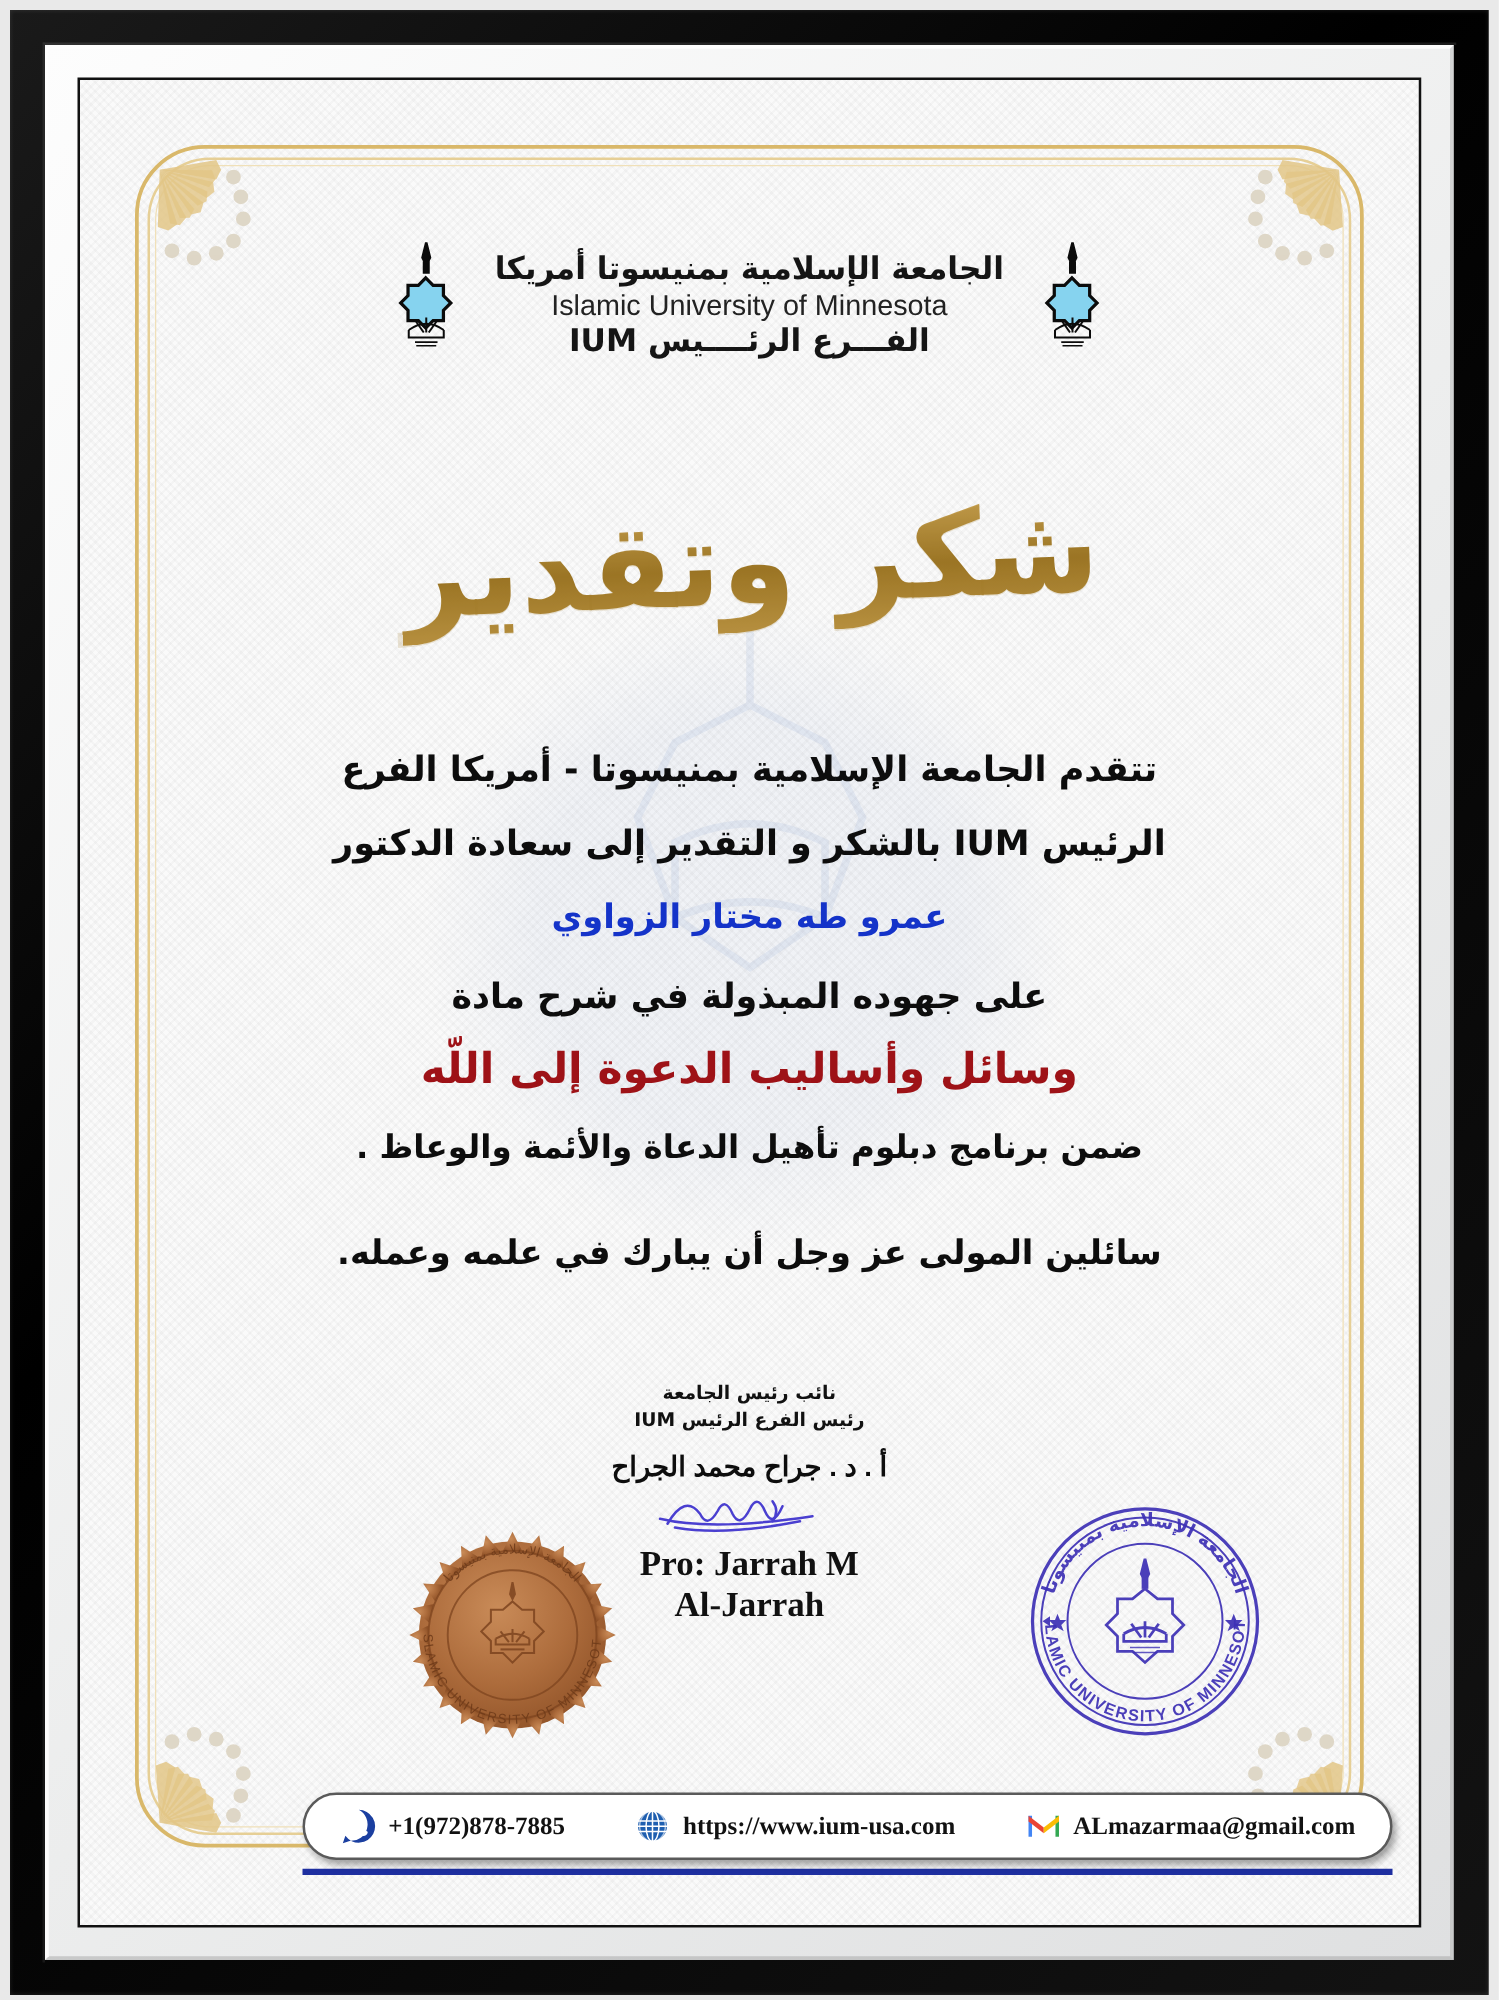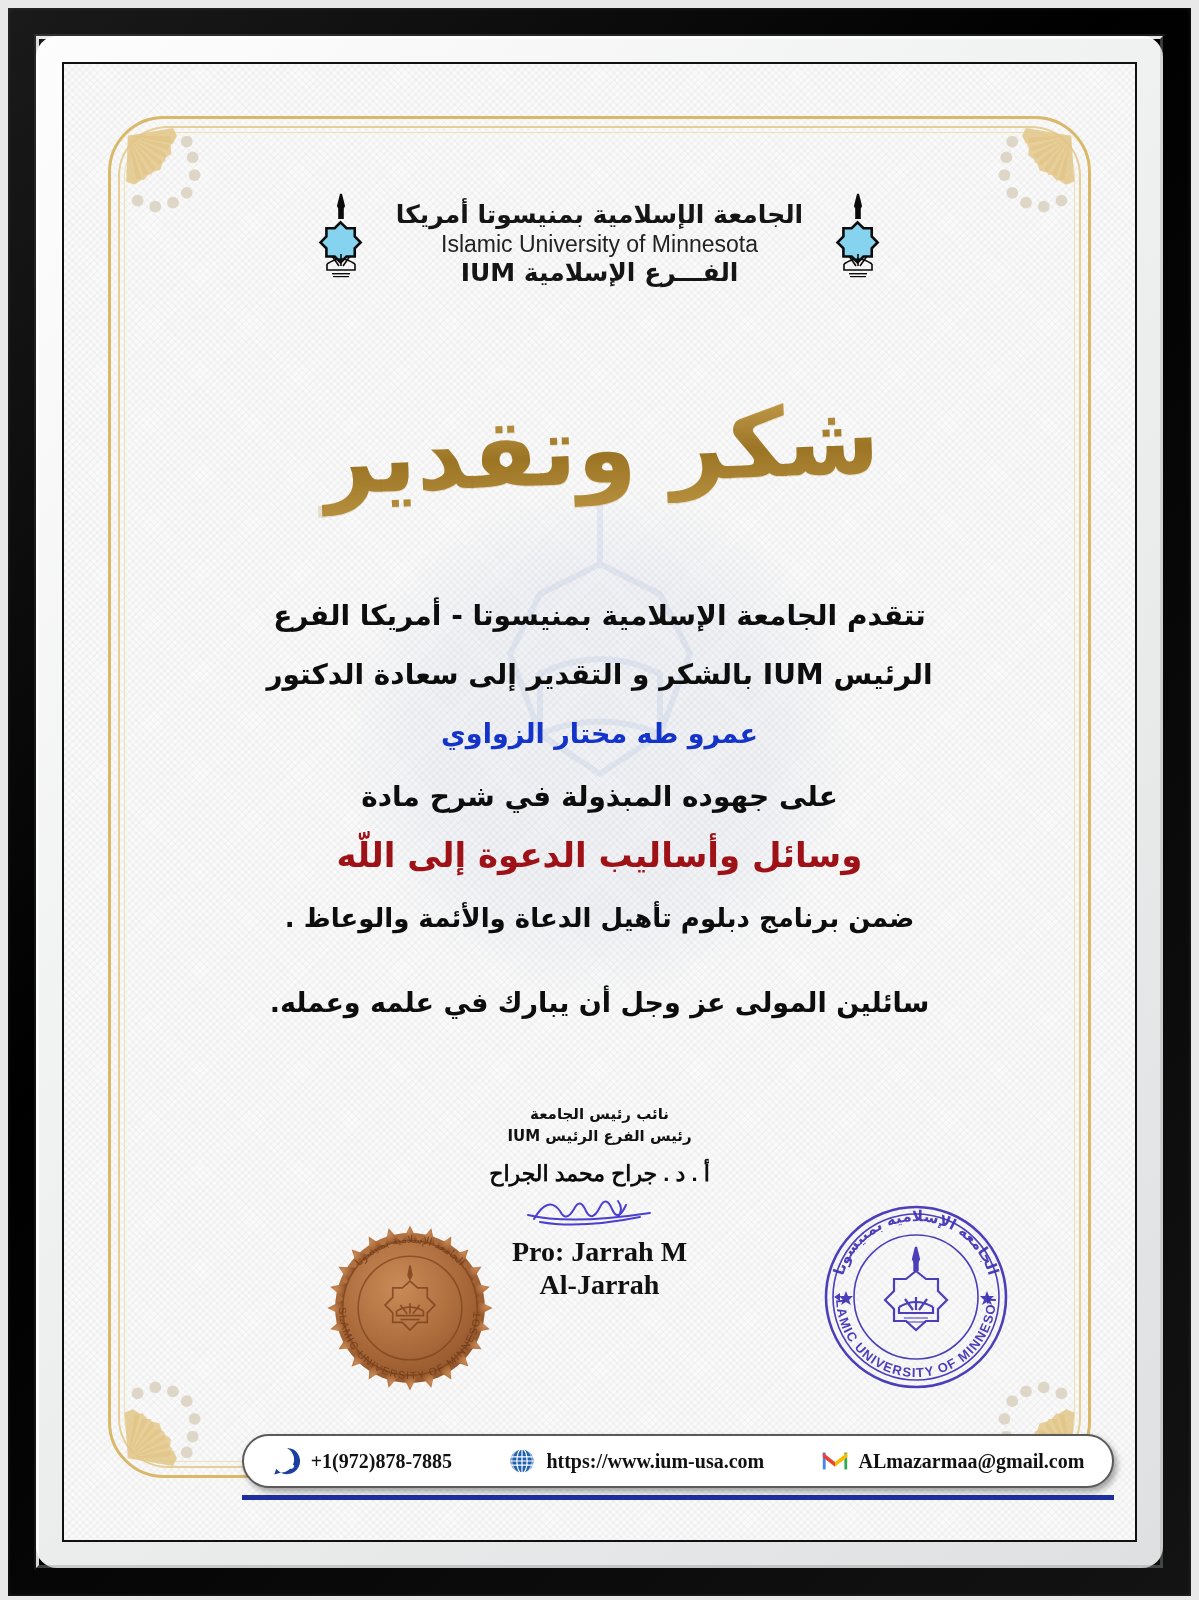--- a/index.html
+++ b/index.html
@@ -26,21 +26,20 @@
     border-top:2px solid rgba(255,255,255,.10);
     border-left:2px solid rgba(255,255,255,.07);
     pointer-events:none;
   }
   
   .mat {
     position: relative;
     width: 100%; height: 100%;
     background: linear-gradient(135deg,#fdfdfd 0%, #eceded 55%, #dfe0e1 100%);
     padding: 26px;
-    border-radius: 21px;
   }
   .mat-bevel{
     position:absolute; left:0; top:0; right:0; bottom:0;
     border-left:3px solid rgba(255,255,255,.85);
     border-top:3px solid rgba(255,255,255,.9);
     border-right:3px solid rgba(160,160,160,.35);
     border-bottom:3px solid rgba(150,150,150,.4);
     pointer-events:none;
   }
 
@@ -382,21 +381,21 @@
               <path d="M46 64 L39 74"></path>
             <path d="M23 72 L23 78 L51 78 L51 72"></path>
           </g>
           <rect x="28" y="81" width="18" height="1.4" fill="#0b0b0b"></rect>
           <rect x="29" y="84" width="16" height="1.2" fill="#0b0b0b"></rect>
         </svg>
 
         <div class="header-text">
           <div class="hdr-ar">الجامعة الإسلامية بمنيسوتا أمريكا</div>
           <div class="hdr-en">Islamic University of Minnesota</div>
-          <div class="hdr-branch">الفـــرع الإسلامية IUM</div>
+          <div class="hdr-branch">الفـــرع الرئــــيس IUM</div>
         </div>
 
         <svg class="logo-mark" viewBox="0 0 74 104">
           <g stroke="#0b0b0b" stroke-width="2" fill="#0b0b0b">
             <path d="M37 2 L40 14 L37 20 L34 14 Z"></path>
             <rect x="35.2" y="18" width="3.6" height="8"></rect>
           </g>
           <polygon points="37,26 42,31 49,31 49,38 54,43 49,48 49,55 42,55 37,60 32,55 25,55 25,48 20,43 25,38 25,31 32,31" transform="translate(0,2) scale(1.18) translate(-6,-2)" fill="#86d3ef" stroke="#0b0b0b" stroke-width="2.2"></polygon>
           <g stroke="#0b0b0b" stroke-width="1.6" fill="none">
             <path d="M23 72 Q37 62 51 72"></path>

